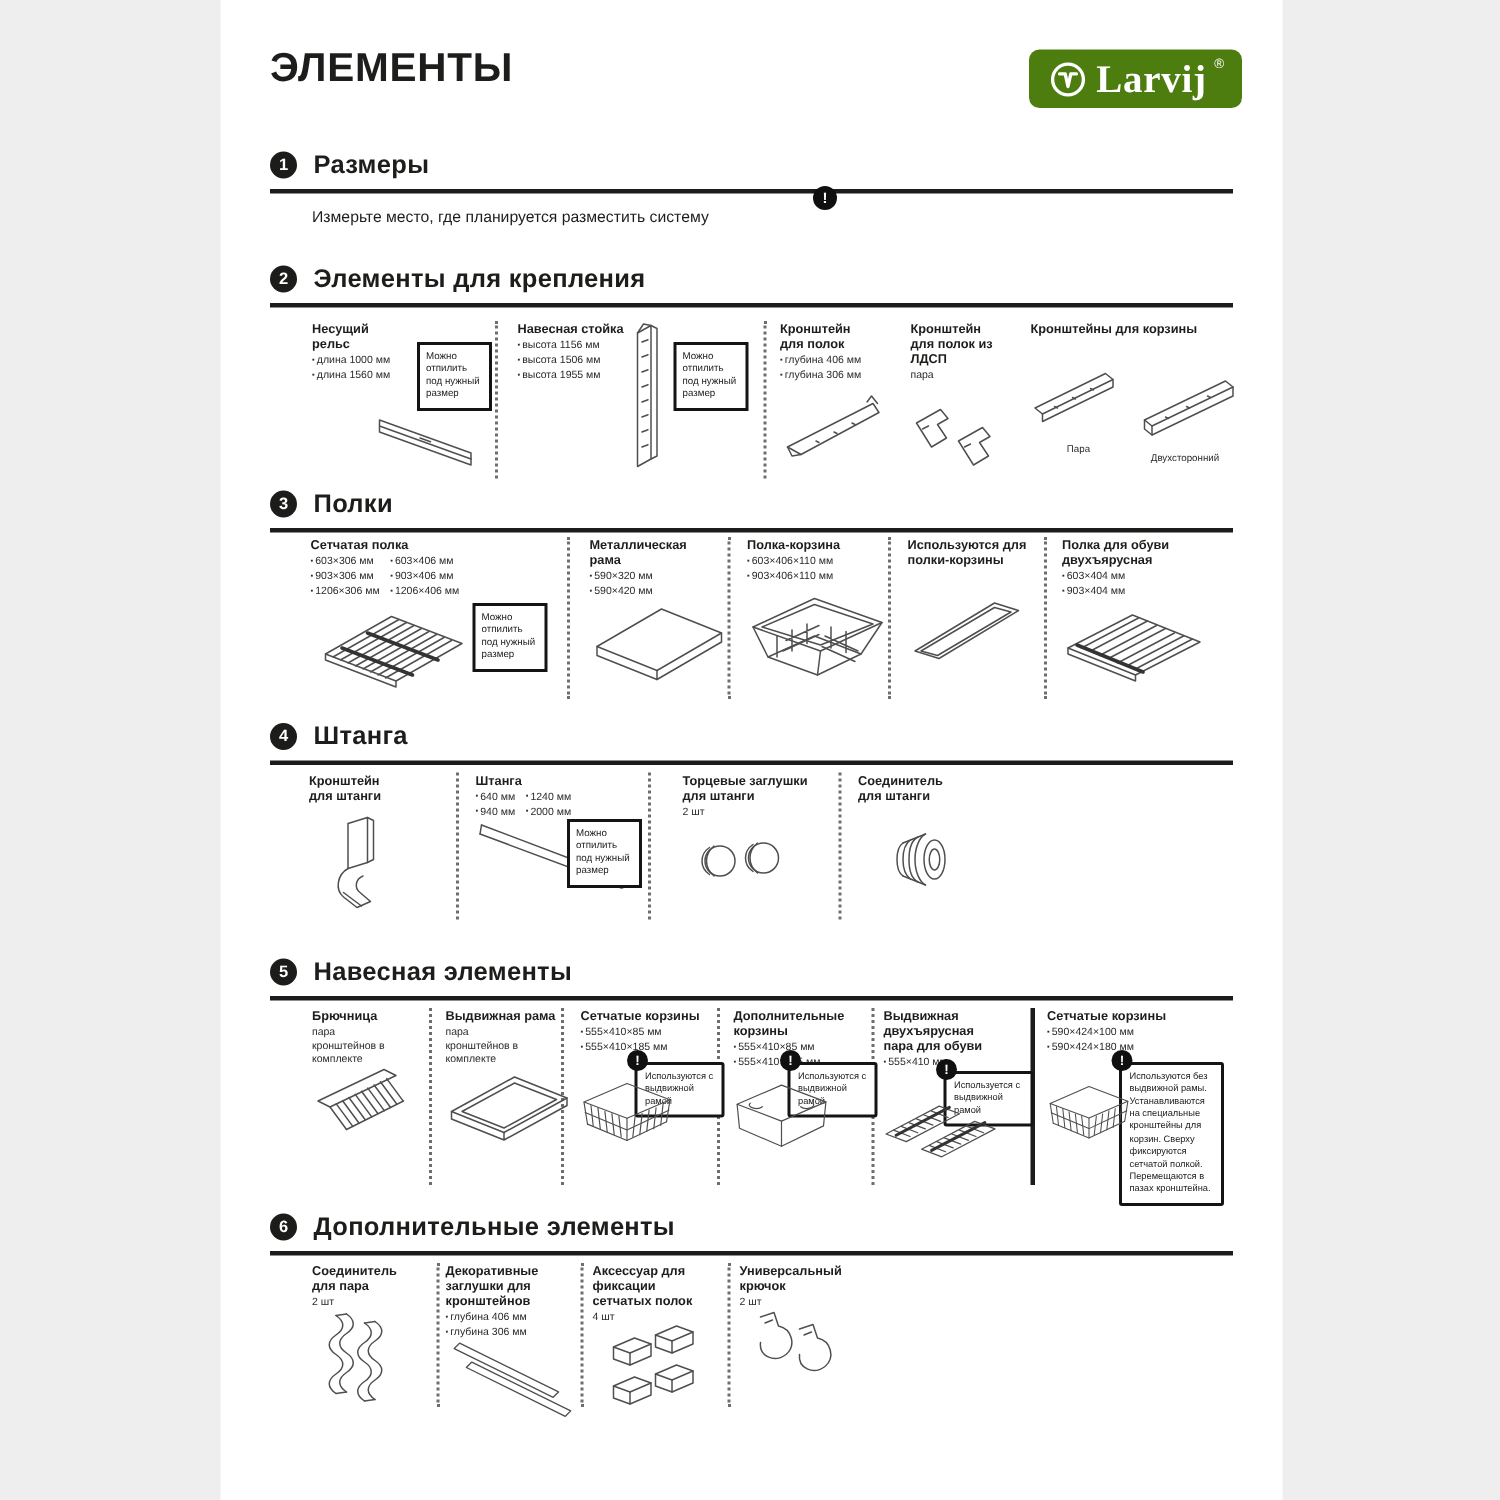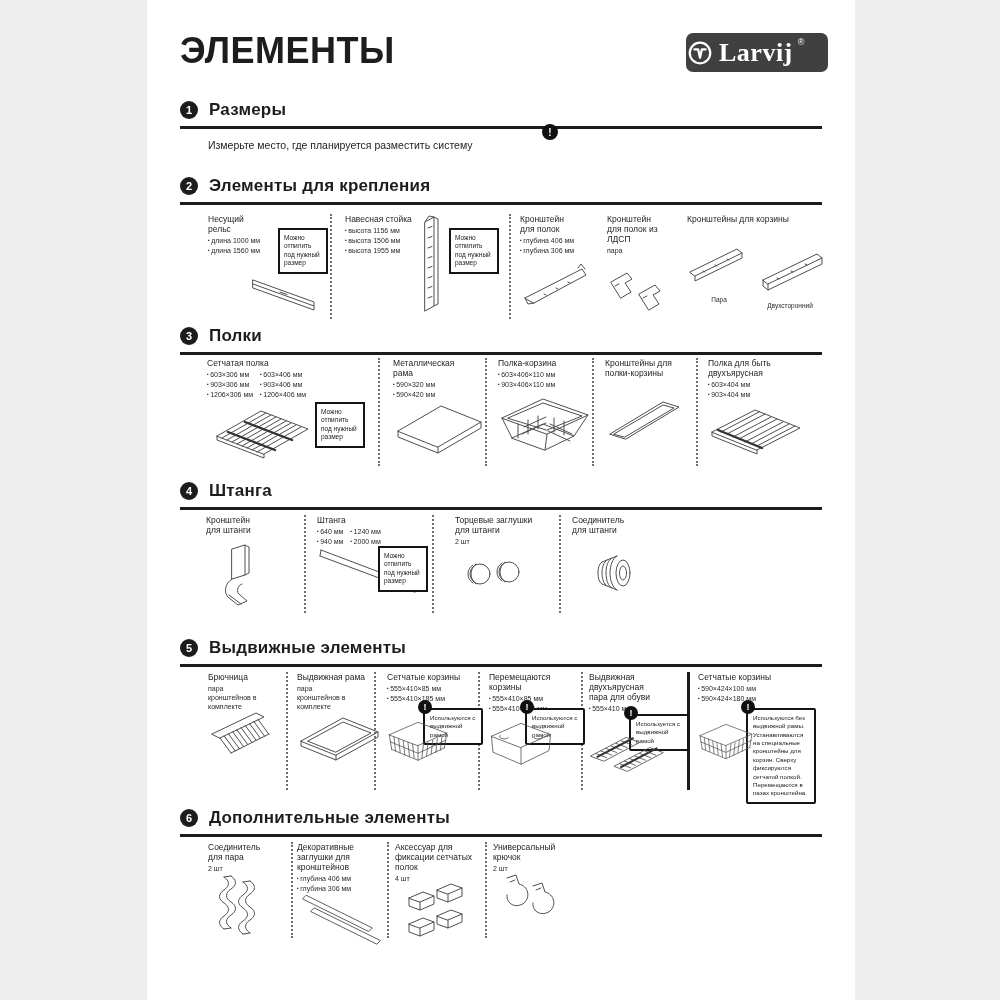--- a/index.html
+++ b/index.html
@@ -1,29 +1,29 @@
 <!DOCTYPE html>
 <html><head>
 <meta charset="utf-8">
 <style>
   html,body{margin:0;padding:0}
   body{width:1000px;height:1000px;background:#efeeee;font-family:"Liberation Sans",sans-serif;color:#1d1d1b;position:relative;overflow:hidden}
   .page{position:absolute;left:147px;top:0;width:708px;height:1000px;background:#ffffff}
-  .page-title{position:absolute;left:33px;top:30px;font-size:36px;font-weight:bold;letter-spacing:.5px}
+  .page-title{position:absolute;left:33px;top:30px;font-size:27px;font-weight:bold;letter-spacing:.5px}
   
-  .logo{position:absolute;left:539px;top:33px;width:142px;height:39px;background:#404040;border-radius:7px;display:flex;align-items:center;gap:5px}
+  .logo{position:absolute;left:539px;top:33px;width:142px;height:39px;background:#4d7c0f;border-radius:7px;display:flex;align-items:center;justify-content:center;gap:5px}
   .logo-text{color:#fff;font-family:"Liberation Serif",serif;font-weight:bold;font-size:26px;line-height:1;letter-spacing:.5px}
   .logo-reg{color:#fff;font-size:9px;align-self:flex-start;margin-top:4px}
   
   .sec-head{position:absolute;left:33px;width:642px;display:flex;align-items:center;gap:11px;padding-bottom:6px;border-bottom:3px solid #1c1c1a}
   .num{flex:0 0 auto;width:18px;height:18px;border-radius:50%;background:#1c1c1a;color:#fff;font-size:11px;font-weight:bold;display:flex;align-items:center;justify-content:center}
   .sec-title{font-size:17px;font-weight:bold;letter-spacing:.2px}
   .body{position:absolute;left:0;width:708px}
   .col{position:absolute;top:0}
-  .ct{font-size:8.5px;font-weight:normal;line-height:1.18;margin:0 0 2px}
+  .ct{font-size:8.5px;font-weight:bold;line-height:1.18;margin:0 0 2px}
   .spec{display:block;font-size:7px;line-height:1.45;color:#2a2a2a;white-space:nowrap}
   .spec::before{content:"▪ ";font-size:5px;vertical-align:1px}
   .specs2{display:grid;grid-template-columns:auto auto;column-gap:7px;width:max-content}
   .sub{font-size:7px;line-height:1.3;color:#2a2a2a}
   .cutbox{position:absolute;border:2px solid #141414;background:#fff;font-size:6.5px;line-height:1.3;padding:4px 4px;width:38px;color:#222}
   .sep{position:absolute;width:0;border-left:2px dotted #6e6e6e}
   .sep-solid{position:absolute;width:0;border-left:3px solid #1c1c1a}
   
   .nbox{position:absolute;border:2px solid #141414;border-radius:2px;background:#fff}
   .bang{position:absolute;left:-5px;top:-9px;width:16px;height:16px;border-radius:50%;background:#101010;color:#fff;font-weight:bold;font-size:10px;display:flex;align-items:center;justify-content:center}
@@ -186,29 +186,29 @@
       <svg class="art" style="left:0;top:36px" width="95" height="70" viewBox="0 0 95 70">
         <path d="M4 24 L45 5 L90 21 L49 40 Z"></path>
           <path d="M10 24 L45 9 L84 22 L49 36 Z"></path>
         <path d="M14 44 L45 30 L76 42 L47 56 Z"></path>
         <path d="M4 24 L14 44 M90 21 L76 42 M49 40 L47 56"></path>
         <path d="M20 30 l0 14 M30 26 l0 14 M40 22 l0 13 M56 24 l0 14 M66 27 l0 14 M26 33 l22 -10 M24 40 l24 -11 M52 30 l22 10 M50 37 l22 10"></path>
       </svg>
     </div>
 
     <div class="col" style="left:458px;width:88px">
-      <div class="ct" style="width:80px">Кронштейны для полки-корзины</div>
+      <div class="ct" style="width:80px">Используются для полки-корзины</div>
       <svg class="art" style="left:0;top:36px" width="80" height="56" viewBox="0 0 80 56">
         <path d="M5 40 L58 8 L74 13 L21 45 Z"></path>
           <path d="M9 40 L58 11 L69 14 L20 43 Z"></path>
       </svg>
     </div>
 
     <div class="col" style="left:561px;width:110px">
-      <div class="ct" style="width:75px">Полка для быть двухъярусная</div>
+      <div class="ct" style="width:75px">Полка для обуви двухъярусная</div>
       <span class="spec">603×404 мм</span>
       <span class="spec">903×404 мм</span>
       <svg class="art" style="left:0;top:44px" width="96" height="58" viewBox="0 0 96 58">
         <path d="M4 30 L47 8 L92 26 L49 48 Z"></path>
         <path d="M51 10 L13 30 M57 12 L19 32 M63 15 L25 35 M69 17 L31 37 M75 20 L37 40 M81 22 L43 42 M87 24 L49 44"></path>
         <path d="M10 28 L54 46" class="bold"></path>
         <path d="M49 48 L49 52 L4 34 L4 30"></path>
       </svg>
     </div>
   </div>
@@ -271,21 +271,21 @@
         <path d="M32 9 c-4 2 -6 8 -6 15 c0 7 2 13 6 15"></path>
         <path d="M27 11 c-3 2 -5 7 -5 13 c0 6 2 11 5 13"></path>
         <path d="M22 13 c-3 2 -4 6 -4 11 c0 5 1 9 4 11"></path>
         <path d="M37 7 L22 13 M37 41 L22 35"></path>
       </svg>
     </div>
   </div>
 
   <div class="sec-head" style="top:638px">
     <span class="num">5</span>
-    <span class="sec-title">Выдвижные элементы</span>
+    <span class="sec-title">Навесная элементы</span>
   </div>
   <div class="body" style="top:672px;height:125px">
     <div class="sep" style="left:139px;top:0;height:118px"></div>
     <div class="sep" style="left:227px;top:0;height:118px"></div>
     <div class="sep" style="left:331px;top:0;height:118px"></div>
     <div class="sep" style="left:434px;top:0;height:118px"></div>
     <div class="sep-solid" style="left:540px;top:0;height:118px"></div>
 
     <div class="col" style="left:61px;width:76px">
       <div class="ct">Брючница</div>
@@ -318,21 +318,21 @@
       <svg class="art" style="left:0;top:42px" width="62" height="60" viewBox="0 0 80 62">
         <path d="M3 19 L40 3 L77 17 L40 33 Z"></path>
           <path d="M6 38 L40 52 L74 36"></path>
         <path d="M3 19 L6 38 M77 17 L74 36 M40 33 L40 52"></path>
         <path d="M9 22 l2 18 M15 24 l2 18 M21 27 l2 18 M27 29 l2 18 M33 31 l2 18 M47 31 l-2 18 M53 29 l-2 18 M59 26 l-2 18 M65 24 l-2 18 M71 21 l-2 18"></path>
         <path d="M4 28 L40 43 L76 26"></path>
       </svg>
     </div>
 
     <div class="col" style="left:342px;width:90px">
-      <div class="ct">Перемещаются корзины</div>
+      <div class="ct">Дополнительные корзины</div>
       <span class="spec">555×410×85 мм</span>
       <span class="spec">555×410×185 мм</span>
       <div class="nbox unote" style="left:36px;top:36px">
         <span class="bang">!</span>
         <span class="ntext">Используются с выдвижной рамой</span>
       </div>
       <svg class="art" style="left:0;top:44px" width="64" height="58" viewBox="0 0 80 62">
         <path d="M3 20 L40 4 L77 18 L40 34 Z"></path>
         <path d="M3 20 L5 40 L40 55 L75 38 L77 18"></path>
         <path d="M40 34 L40 55"></path>

